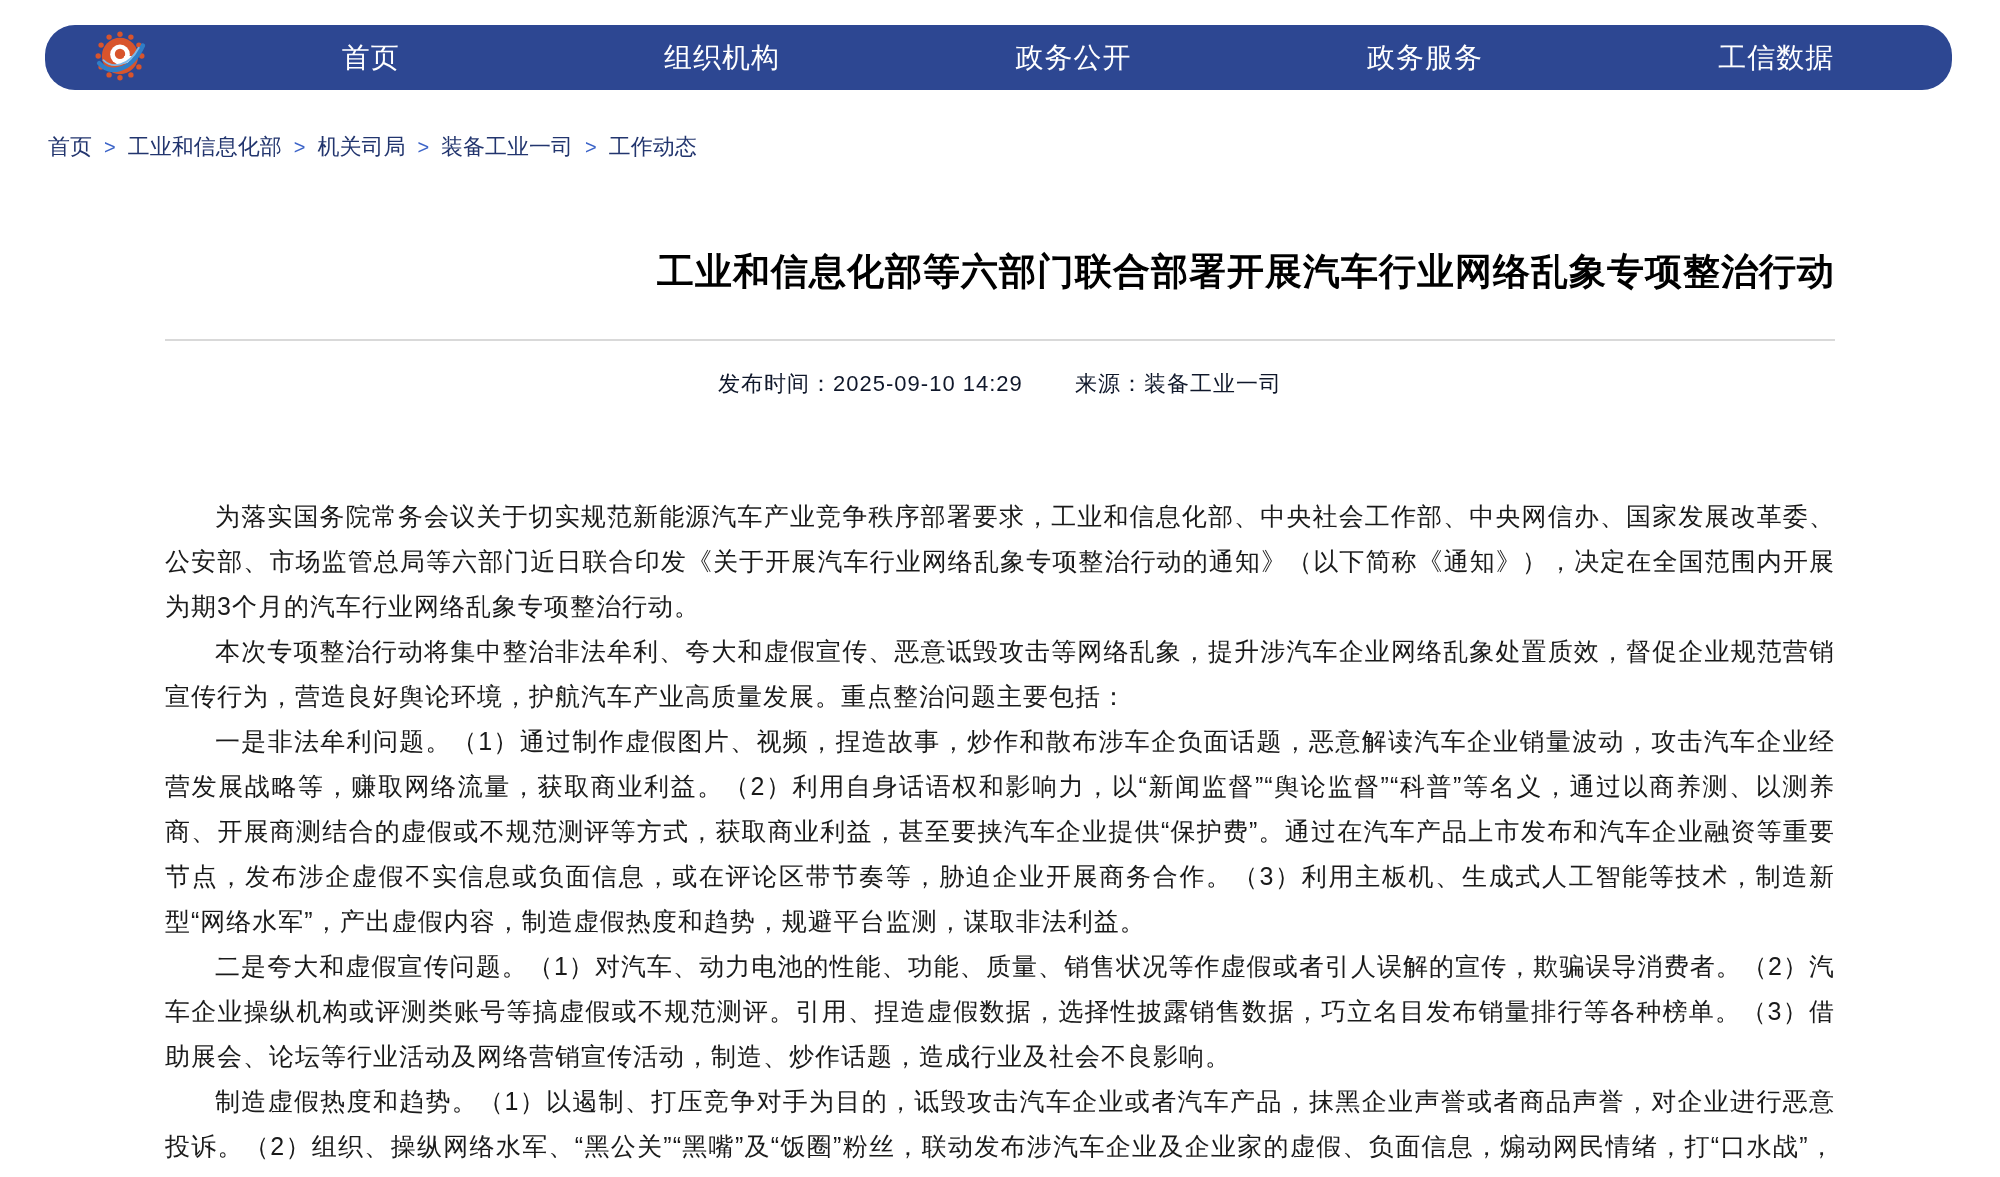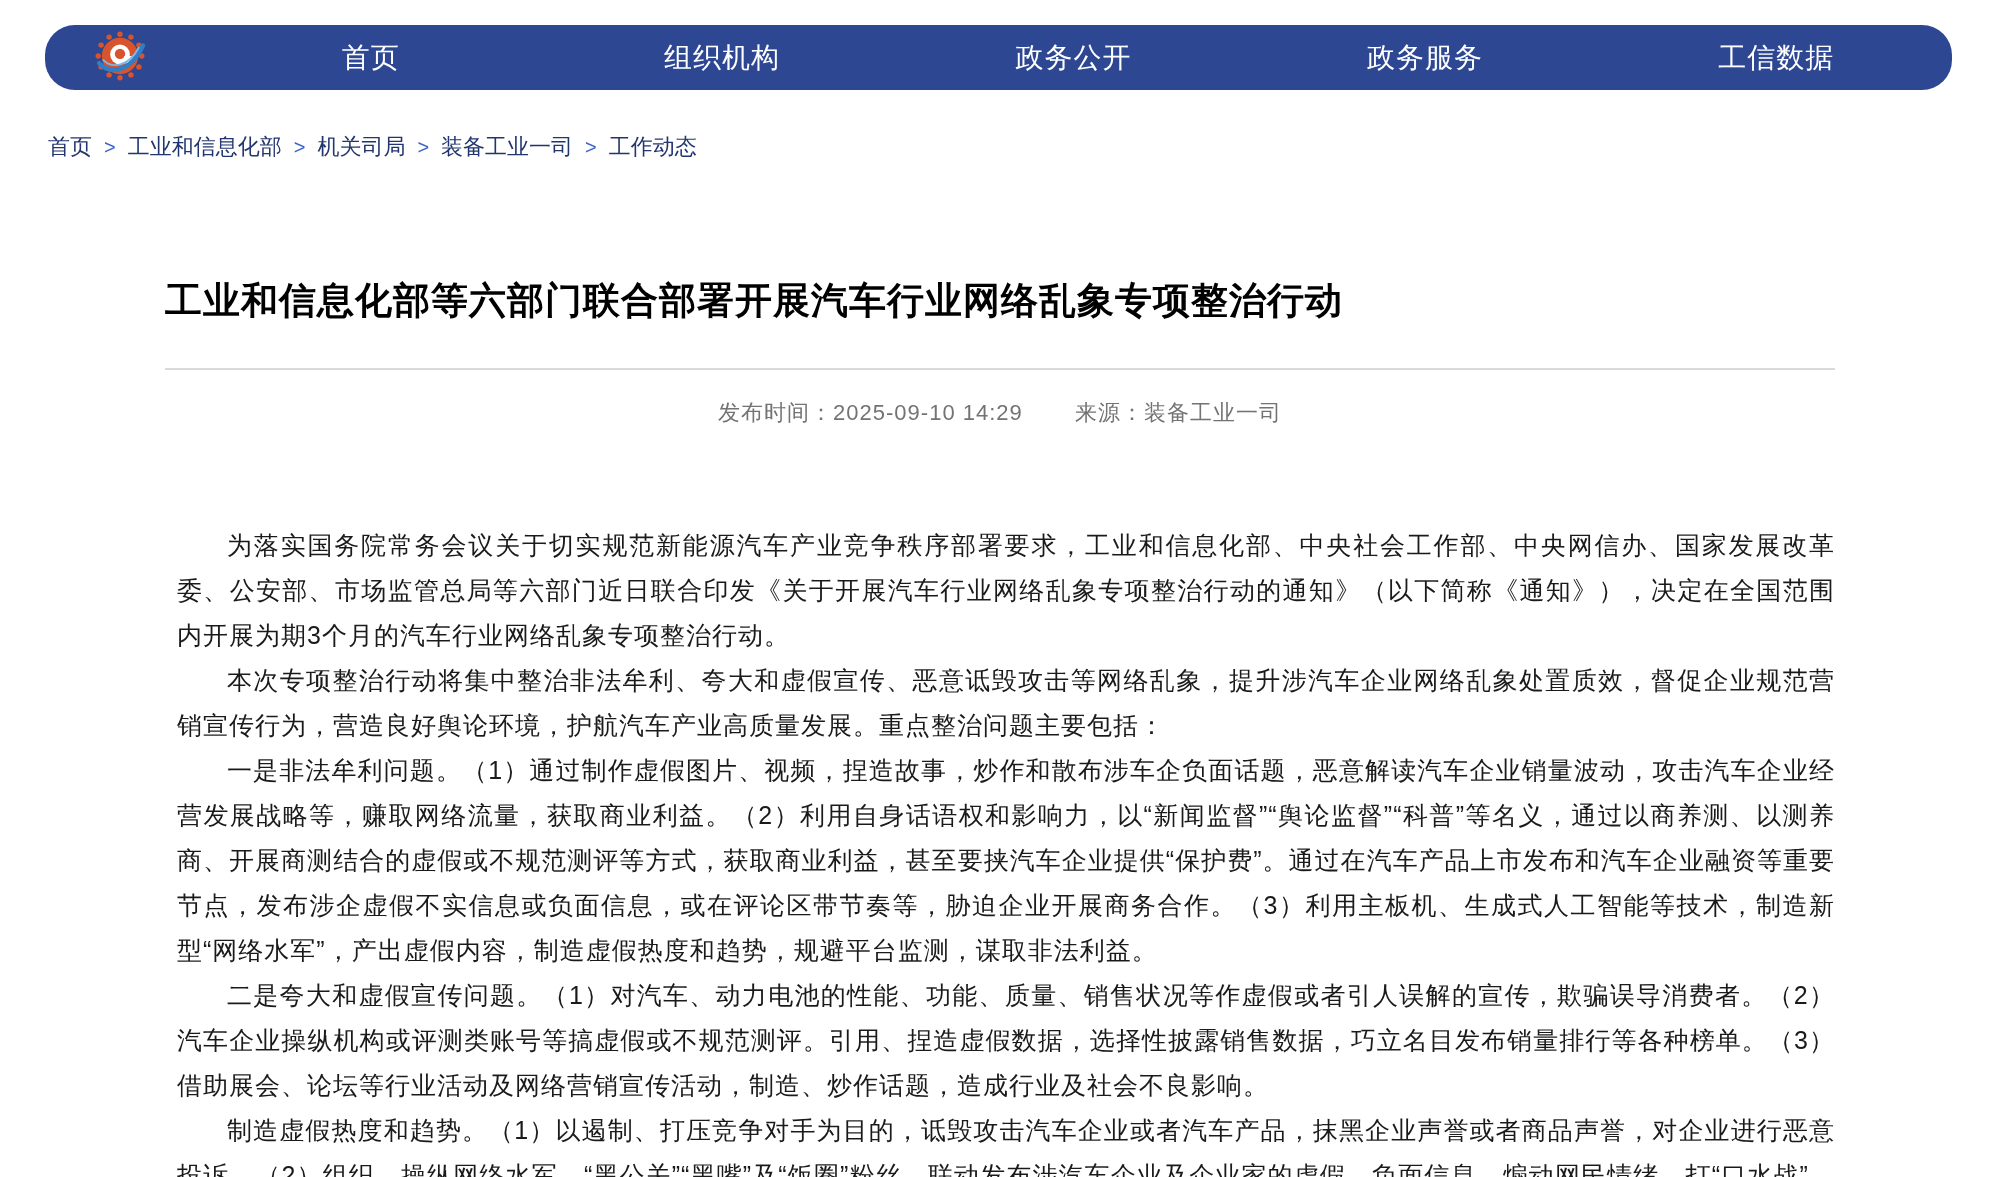--- a/index.html
+++ b/index.html
@@ -47,52 +47,51 @@
     color:#3c64c8;
     font-size:20px;
   }
 
   
   .article {
     width:1670px;
     margin:0 auto;
   }
   .article h1 {
-    margin-top:114px;
-    text-align:left;
+    margin-top:85px;
+    text-align:right;
     font-size:37px;
     font-weight:bold;
     color:#000000;
     letter-spacing:1px;
   }
   .divider {
     margin-top:42px;
     border:none;
     border-top:2px solid #d9d9d9;
   }
   .meta {
     margin-top:28px;
     text-align:center;
     font-size:22px;
-    color:#737373;
+    color:#0f172a;
     letter-spacing:1px;
   }
   .meta .src { margin-left:45px; }
 
   .body-text {
     margin-top:95px;
     font-size:25px;
     line-height:45px;
     color:#1a1a1a;
     text-align:justify;
     letter-spacing:1px;
   }
   .body-text p {
     text-indent:2em;
-    margin-left:12px;
   }
   .body-text strong { font-weight:normal; }
 </style>
 </head>
 <body>
 
 <div class="navbar">
   <div class="nav-logo">
     <span>
       <svg width="54" height="54" viewBox="0 0 52 52">

